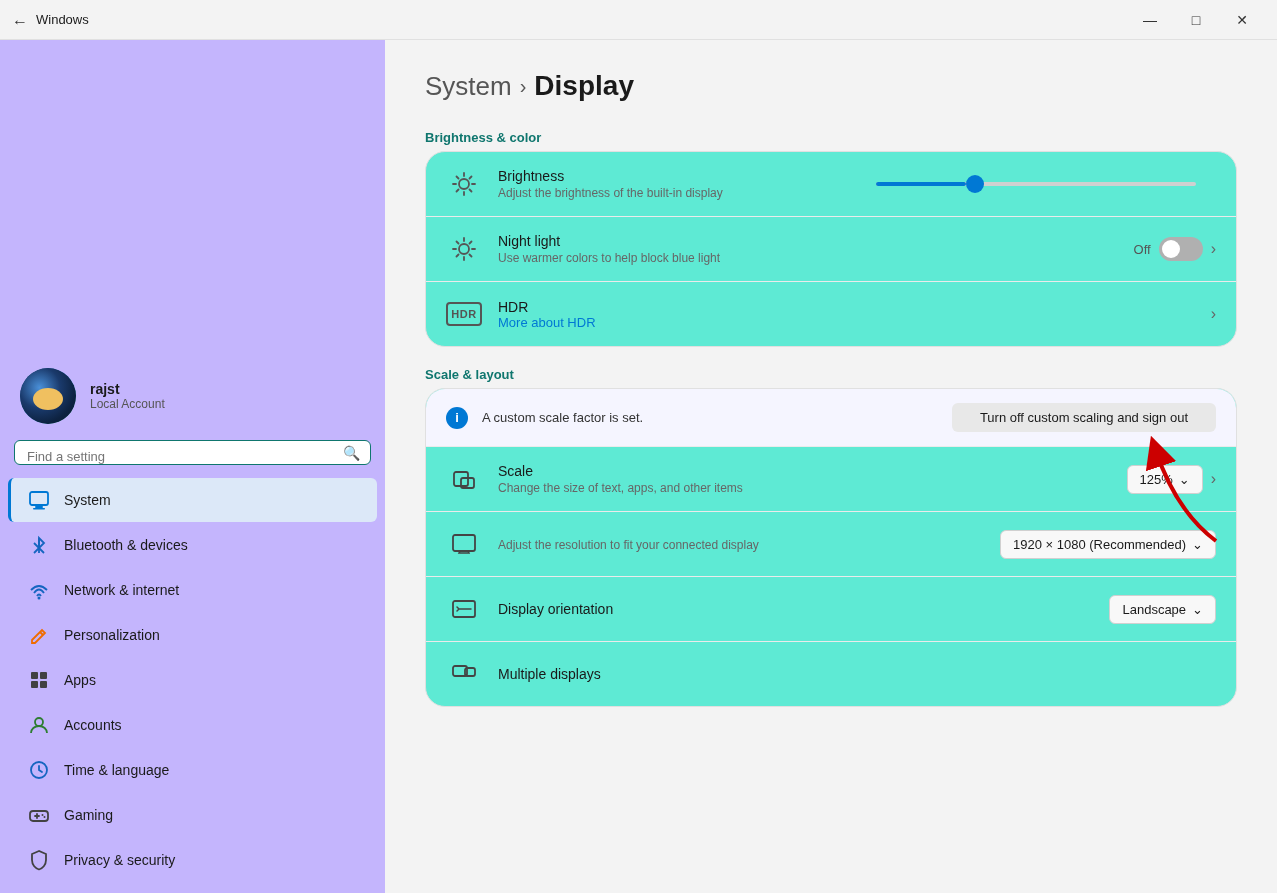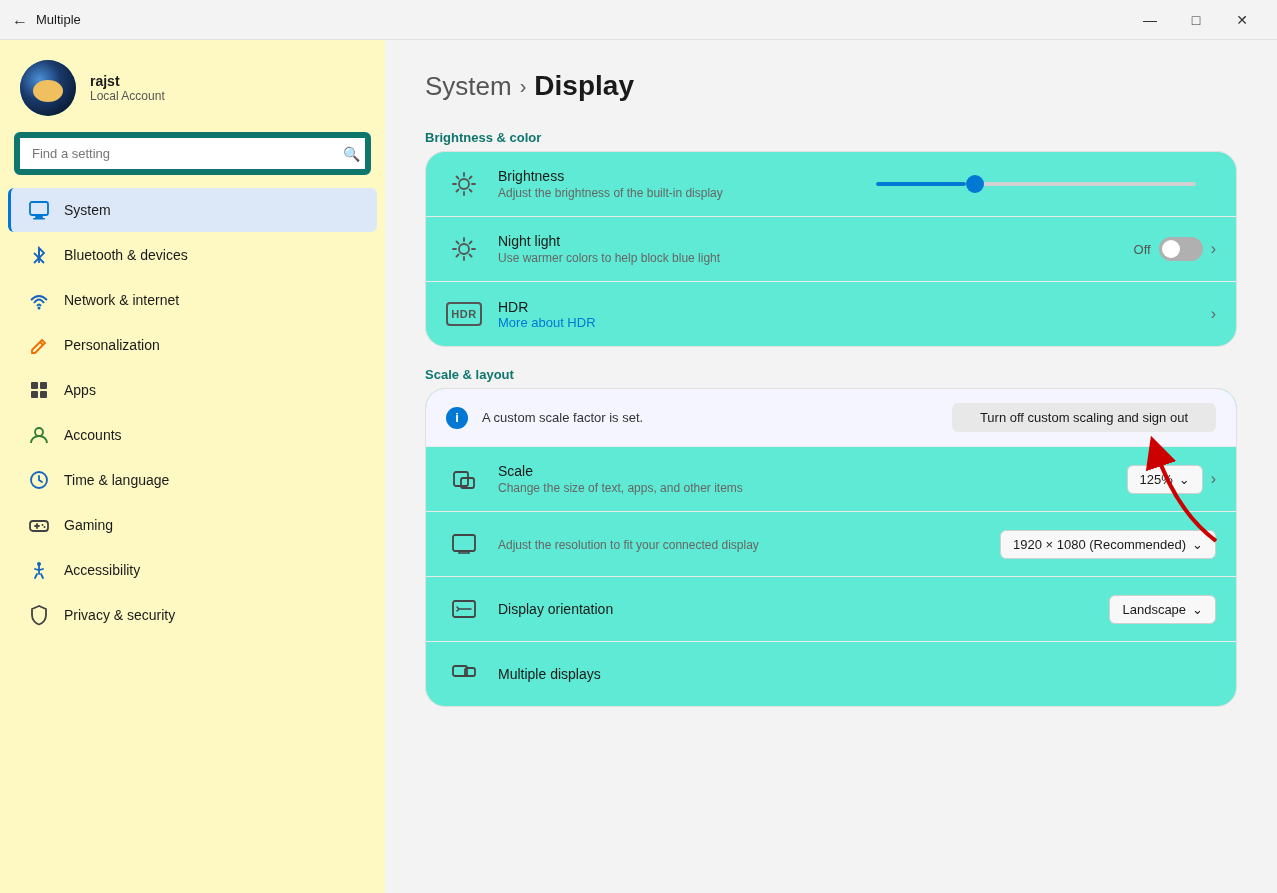--- a/index.html
+++ b/index.html
@@ -14,23 +14,24 @@
     .title-bar-left { display: flex; align-items: center; gap: 8px; }
     .title-bar-title { font-size: 13px; color: #1a1a1a; }
     .title-bar-controls { display: flex; align-items: center; }
     .title-bar-btn { width: 46px; height: 40px; border: none; background: transparent; cursor: pointer; display: flex; align-items: center; justify-content: center; font-size: 14px; color: #333; }
 
     
     .app-body { display: flex; flex: 1; overflow: hidden; }
 
     
     .sidebar {
-      width: 385px; min-width: 385px; background: #fef9c3;
+      width: 385px; min-width: 385px; background: #c4b5fd;
       display: flex; flex-direction: column; overflow-y: auto;
       padding-bottom: 10px;
+      justify-content: flex-end;
     }
     .sidebar-user { display: flex; align-items: center; gap: 14px; padding: 20px 20px 16px 20px; }
     .avatar {
       width: 56px; height: 56px; border-radius: 50%; overflow: hidden;
       background: linear-gradient(135deg, #1a3a5c, #2563a8, #1a6b3a);
       display: flex; align-items: center; justify-content: center;
       flex-shrink: 0;
     }
     .avatar-img {
       width: 56px; height: 56px; border-radius: 50%;
@@ -42,22 +43,22 @@
       background: #f0c060; border-radius: 50%; top: 20px; left: 13px;
     }
     .user-info { display: flex; flex-direction: column; }
     .user-name { font-size: 14px; font-weight: 600; color: #1a1a1a; }
     .user-type { font-size: 12px; color: #555; }
 
     .search-box {
       margin: 0 14px 12px 14px; position: relative;
     }
     .search-input {
-      width: 100%; padding: 8px 36px 8px 12px; border-radius: 6px;
-      border: 6px solid #0f766e; background: #fff; font-size: 13px;
+      width: 100%; padding: 8px 36px 0 12px; border-radius: 6px;
+      border: 1px solid #0f766e; background: #fff; font-size: 13px;
       outline: none; color: #333;
     }
     .search-icon-wrap {
       position: absolute; right: 10px; top: 50%; transform: translateY(-50%);
       color: #555; font-size: 14px; pointer-events: none;
     }
 
     .nav-list { list-style: none; }
     .nav-item {
       display: flex; align-items: center; gap: 14px;
@@ -159,21 +160,21 @@
     .scale-row-right { display: flex; align-items: center; gap: 8px; }
 
     .content-inner { position: relative; }
   </style>
 </head>
 <body>
 
 <div class="title-bar">
   <div class="title-bar-left">
     <span style="font-size:16px;cursor:pointer;color:#333;">←</span>
-    <span class="title-bar-title">Multiple</span>
+    <span class="title-bar-title">Windows</span>
   </div>
   <div class="title-bar-controls">
     <button class="title-bar-btn">—</button>
     <button class="title-bar-btn">□</button>
     <button class="title-bar-btn close">✕</button>
   </div>
 </div>
 
 <div class="app-body">
 
@@ -279,31 +280,20 @@
           <svg width="22" height="22" viewBox="0 0 22 22" fill="none">
               <rect x="2" y="7" width="18" height="10" rx="3" stroke="#424242" stroke-width="1.8" fill="none"></rect>
               <path d="M7 12h4M9 10v4" stroke="#424242" stroke-width="1.8" stroke-linecap="round"></path>
               <circle cx="14.5" cy="11" r="1" fill="#424242"></circle>
               <circle cx="16.5" cy="13" r="1" fill="#424242"></circle>
             </svg>
         </div>
         <span>Gaming</span>
       </li>
 
-      <li class="nav-item">
-        <div class="nav-icon">
-          <svg width="22" height="22" viewBox="0 0 22 22" fill="none">
-              <circle cx="11" cy="5" r="2" fill="#1565c0"></circle>
-              <path d="M11 7v8" stroke="#1565c0" stroke-width="1.8" stroke-linecap="round"></path>
-              <path d="M7 10l4 1 4-1" stroke="#1565c0" stroke-width="1.8" stroke-linecap="round"></path>
-              <path d="M9 15l-2 4M13 15l2 4" stroke="#1565c0" stroke-width="1.8" stroke-linecap="round"></path>
-            </svg>
-        </div>
-        <span>Accessibility</span>
-      </li>
 
       <li class="nav-item">
         <div class="nav-icon">
           <svg width="22" height="22" viewBox="0 0 22 22" fill="none">
               <path d="M11 2L4 5v6c0 5 3.5 8.5 7 9.5C14.5 19.5 18 16 18 11V5L11 2Z" stroke="#424242" stroke-width="1.8" fill="none"></path>
             </svg>
         </div>
         <span>Privacy &amp; security</span>
       </li>
 

